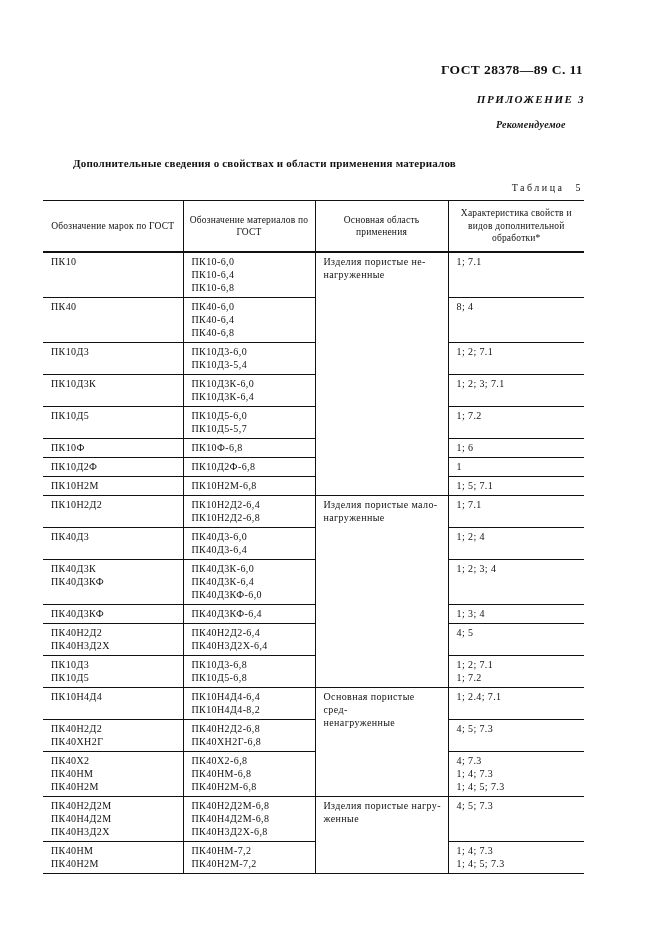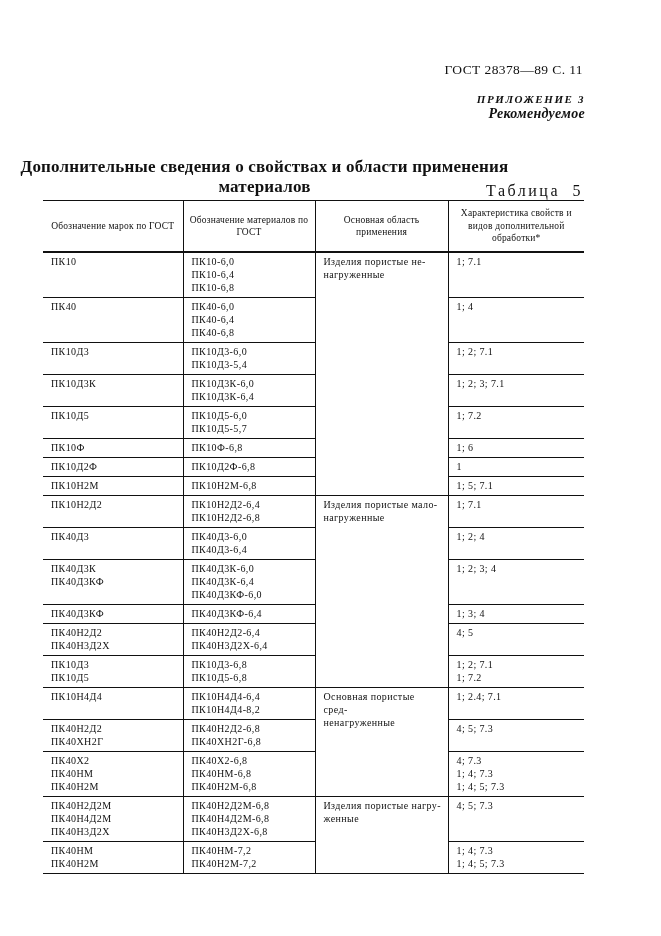--- a/index.html
+++ b/index.html
@@ -3,35 +3,35 @@
 <meta charset="utf-8">
 <style>
   html,body{margin:0;padding:0;background:#e8e8e8;}
   .page{
     position:relative;width:661px;height:936px;background:#ffffff;
     font-family:"Liberation Serif","DejaVu Serif",serif;color:#111;
     overflow:hidden;box-sizing:border-box;
   }
   .doc-header{
     position:absolute;top:62px;right:78px;
-    font-size:13.5px;font-weight:normal;letter-spacing:0.4px;white-space:nowrap;
+    font-size:13.5px;font-weight:bold;letter-spacing:0.4px;white-space:nowrap;
   }
   .appendix-block{
-    position:absolute;top:93px;right:76px;text-align:right;
+    position:absolute;top:93px;right:76px;text-align:center;
     font-style:italic;font-weight:bold;
   }
   .appendix-label{font-size:11px;letter-spacing:1.6px;white-space:nowrap;}
-  .appendix-note{font-size:14px;margin-top:1px;letter-spacing:0.3px;}
+  .appendix-note{font-size:10px;margin-top:14px;letter-spacing:0.3px;}
   .doc-title{
     position:absolute;top:157px;left:0;width:529px;text-align:center;
-    font-size:17px;font-weight:bold;letter-spacing:0.2px;
+    font-size:11px;font-weight:bold;letter-spacing:0.2px;
   }
   .table-label{
     position:absolute;top:182px;right:78px;
-    font-size:16px;letter-spacing:2.5px;word-spacing:6px;white-space:nowrap;
+    font-size:10px;letter-spacing:2.5px;word-spacing:6px;white-space:nowrap;
   }
   table.gost{
     position:absolute;left:43px;top:200px;width:541px;
     border-collapse:collapse;table-layout:fixed;
     border-top:1.5px solid #111;
   }
   table.gost th{
     height:46px;font-size:9.5px;font-weight:normal;line-height:12.5px;
     text-align:center;vertical-align:middle;padding:2px 6px;
     border-bottom:2.5px solid #111;letter-spacing:0.2px;
@@ -86,21 +86,21 @@
 ПК10-6,8</td>
           <td class="col-app" rowspan="8">Изделия пористые не-
 нагруженные</td>
           <td class="col-chars">1; 7.1</td>
         </tr>
         <tr>
           <td class="col-marks">ПК40</td>
           <td class="col-materials">ПК40-6,0
 ПК40-6,4
 ПК40-6,8</td>
-          <td class="col-chars">1; 4</td>
+          <td class="col-chars">8; 4</td>
         </tr>
         <tr>
           <td class="col-marks">ПК10Д3</td>
           <td class="col-materials">ПК10Д3-6,0
 ПК10Д3-5,4</td>
           <td class="col-chars">1; 2; 7.1</td>
         </tr>
         <tr>
           <td class="col-marks">ПК10Д3К</td>
           <td class="col-materials">ПК10Д3К-6,0

